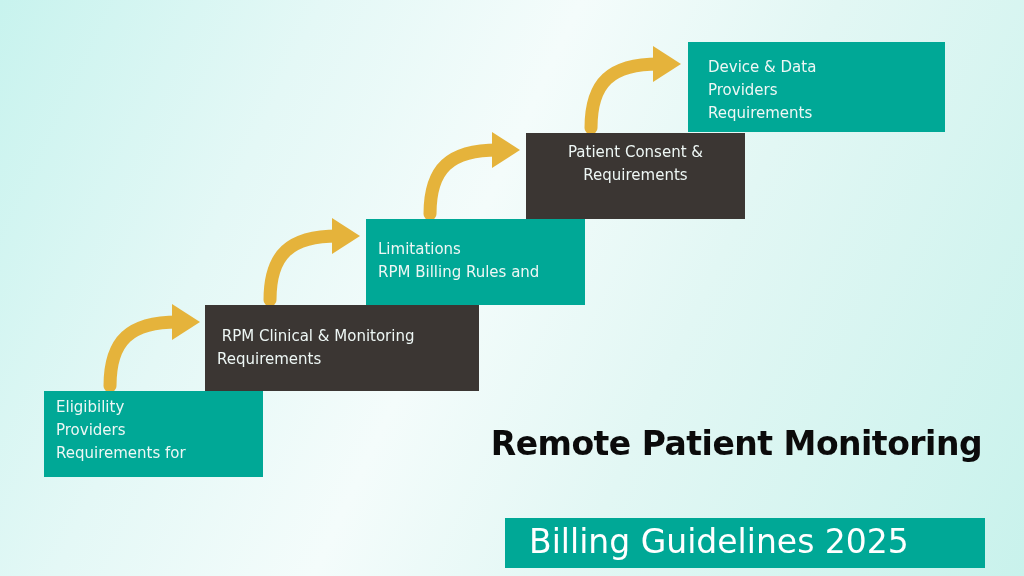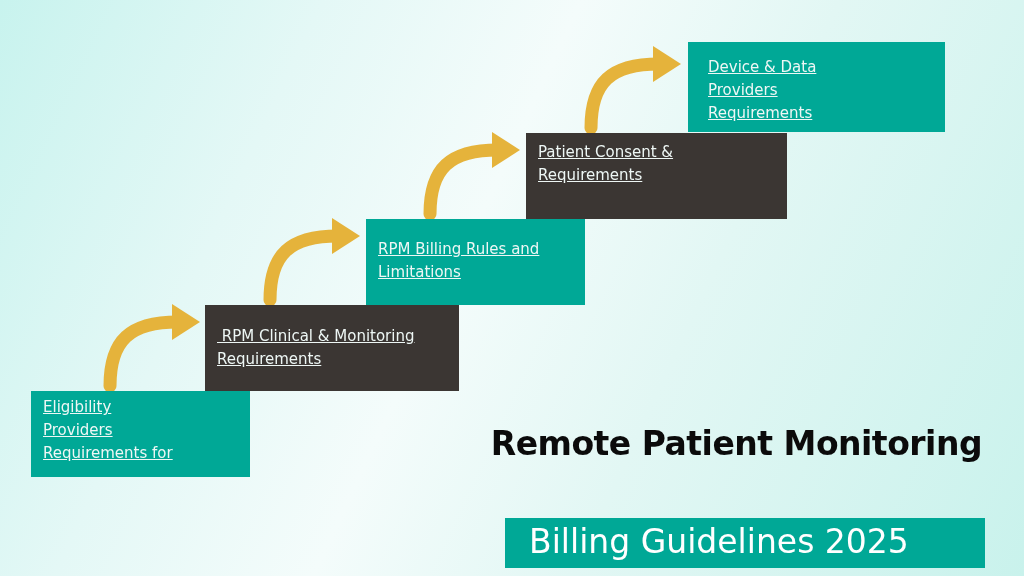--- a/index.html
+++ b/index.html
@@ -3,28 +3,28 @@
   <meta charset="utf-8">
   <style>
     html, body { margin: 0; padding: 0; }
     body {
       width: 1024px; height: 576px; overflow: hidden; position: relative;
       background: linear-gradient(115deg, #c8f3ee 0%, #e4f8f6 25%, #f4fcfb 45%, #e2f7f4 65%, #c9f2ec 100%);
       font-family: "DejaVu Sans", sans-serif;
     }
     .step {
       position: absolute; box-sizing: border-box; color: #eef7f5;
-      font-size: 15px; line-height: 23px; padding: 22px 12px 0 12px; text-decoration: underline;
+      font-size: 15px; line-height: 23px; padding: 22px 12px 0 12px;
     }
     .teal { background: #00a896; }
     .dark { background: #3b3633; }
-    #s1 { left: 31px; top: 391px; width: 219px; height: 86px; padding-top: 5px; }
-    #s2 { left: 205px; top: 305px; width: 254px; height: 86px; padding-top: 20px; }
+    #s1 { left: 44px; top: 391px; width: 219px; height: 86px; padding-top: 5px; }
+    #s2 { left: 205px; top: 305px; width: 274px; height: 86px; padding-top: 20px; }
     #s3 { left: 366px; top: 219px; width: 219px; height: 86px; padding-top: 19px; font-size: 15px; }
-    #s4 { left: 526px; top: 133px; width: 261px; height: 86px; padding-top: 8px; }
+    #s4 { left: 526px; top: 133px; width: 219px; height: 86px; padding-top: 8px; text-align: center; }
     #s5 { left: 688px; top: 42px; width: 257px; height: 90px; padding-top: 14px; padding-left: 20px; }
     svg.arrows { position: absolute; left: 0; top: 0; }
     .title {
       position: absolute; left: 412px; top: 424px; width: 570px; text-align: right;
       font-family: "DejaVu Sans", sans-serif; font-weight: bold; font-size: 33px;
       color: #0b0b0b; letter-spacing: -0.5px; white-space: nowrap;
     }
     .subtitle {
       position: absolute; left: 505px; top: 478px; width: 480px; height: 50px;
       background: #00a896; color: #ffffff; box-sizing: border-box;
@@ -53,22 +53,22 @@
 <div id="s1" class="step teal">
   <div>Eligibility</div>
   <div>Providers</div>
   <div>Requirements for</div>
 </div>
 <div id="s2" class="step dark">
   <div style="white-space:pre"> RPM Clinical &amp; Monitoring</div>
   <div>Requirements</div>
 </div>
 <div id="s3" class="step teal">
+  <div>Limitations</div>
   <div>RPM Billing Rules and</div>
-  <div>Limitations</div>
 </div>
 <div id="s4" class="step dark">
   <div>Patient Consent &amp;</div>
   <div>Requirements</div>
 </div>
 <div id="s5" class="step teal">
   <div>Device &amp; Data</div>
   <div>Providers</div>
   <div>Requirements</div>
 </div>

